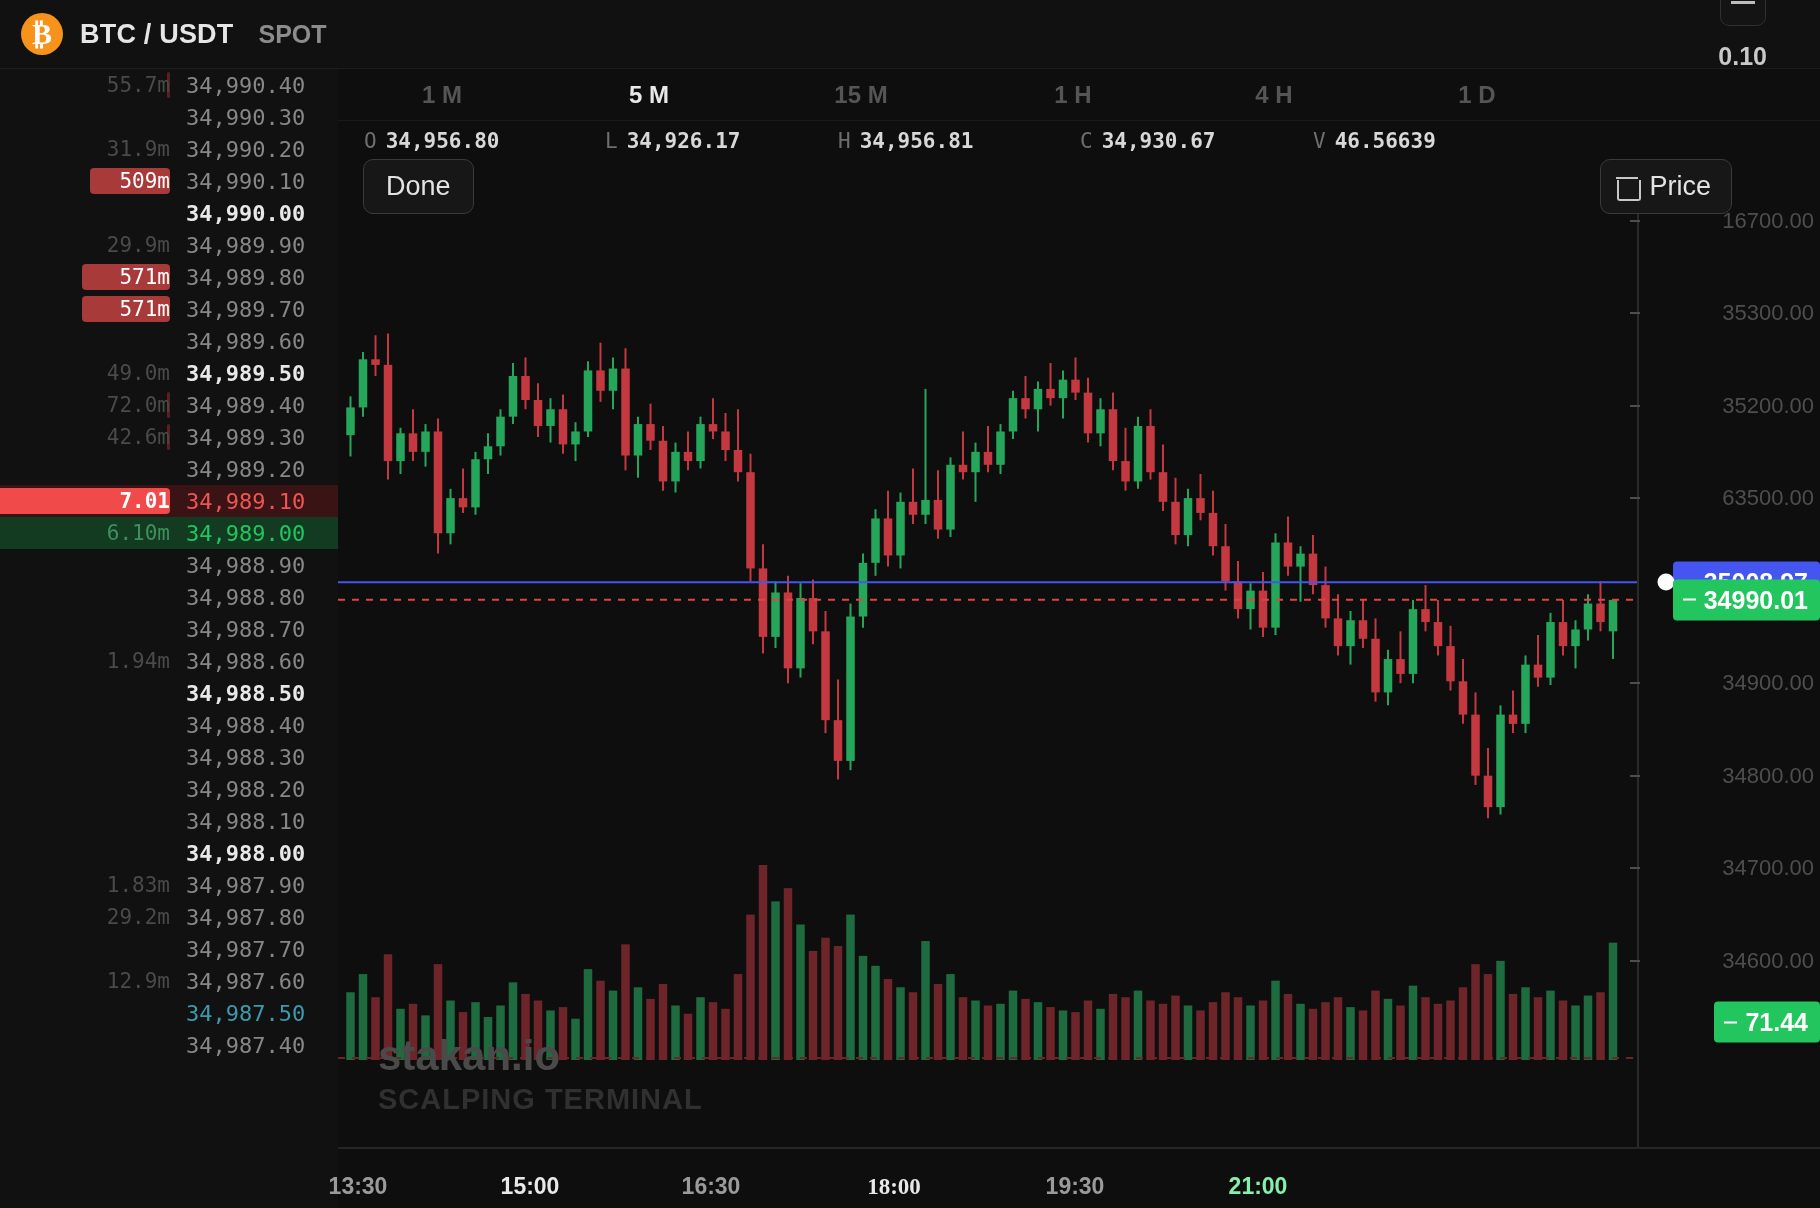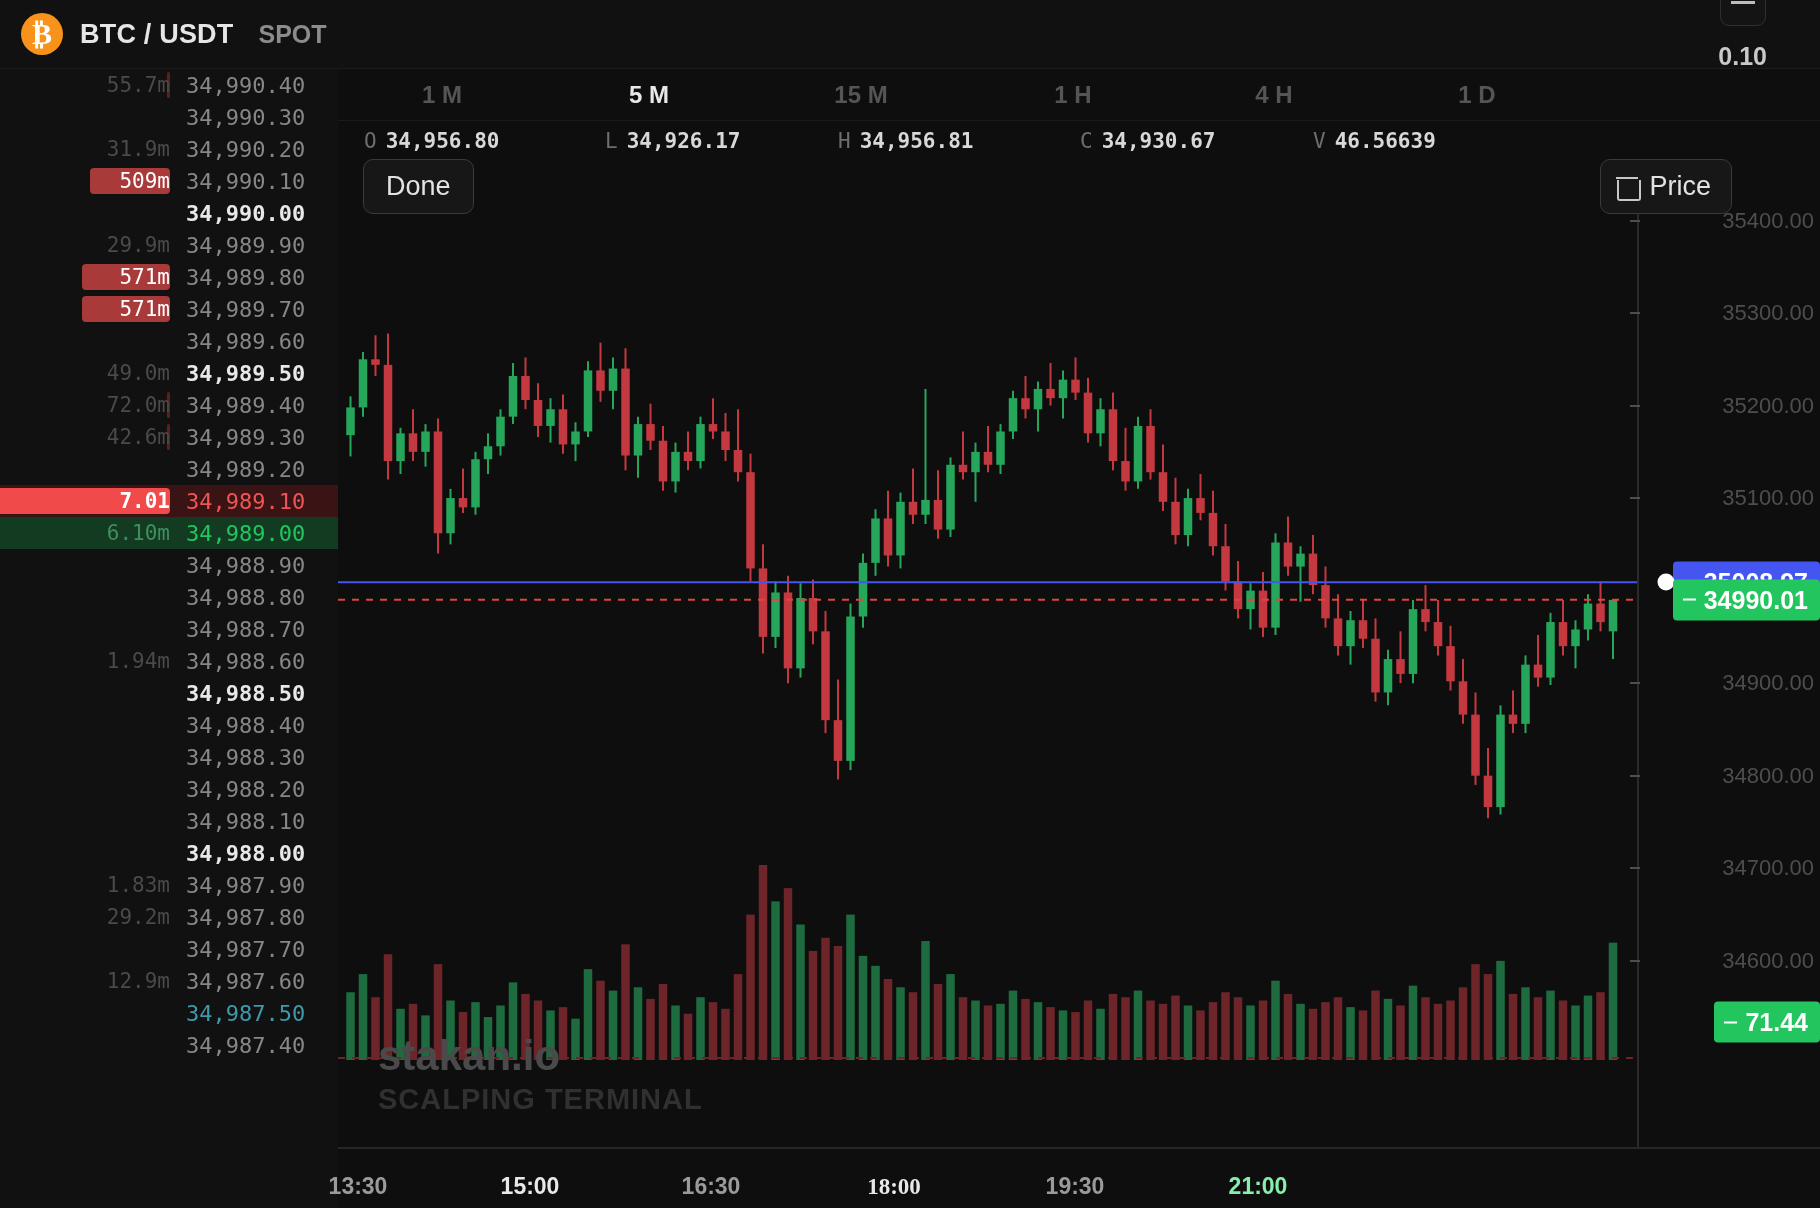--- a/index.html
+++ b/index.html
@@ -639,27 +639,27 @@
     <div class="done-btn">Done</div>
     <div class="clear-btn">
       <span class="trash-ic"></span>
       <span>Price</span>
     </div>
 
     <div class="watermark1">stakan.io</div>
     <div class="watermark2">SCALPING TERMINAL</div>
 
     <div id="yaxis">
-        <div class="yaxis-label" style="top: 151.516px;">35400.00</div>
+        <div class="yaxis-label" style="top: 151.516px;">16700.00</div>
         <div class="yaxis-tick" style="top: 151.516px;"></div>
         <div class="yaxis-label" style="top: 244.044px;">35300.00</div>
         <div class="yaxis-tick" style="top: 244.044px;"></div>
         <div class="yaxis-label" style="top: 336.571px;">35200.00</div>
         <div class="yaxis-tick" style="top: 336.571px;"></div>
-        <div class="yaxis-label" style="top: 429.099px;">35100.00</div>
+        <div class="yaxis-label" style="top: 429.099px;">63500.00</div>
         <div class="yaxis-tick" style="top: 429.099px;"></div>
         <div class="yaxis-label" style="top: 614.154px;">34900.00</div>
         <div class="yaxis-tick" style="top: 614.154px;"></div>
         <div class="yaxis-label" style="top: 706.681px;">34800.00</div>
         <div class="yaxis-tick" style="top: 706.681px;"></div>
         <div class="yaxis-label" style="top: 799.209px;">34700.00</div>
         <div class="yaxis-tick" style="top: 799.209px;"></div>
         <div class="yaxis-label" style="top: 891.736px;">34600.00</div>
         <div class="yaxis-tick" style="top: 891.736px;"></div>
       </div>

